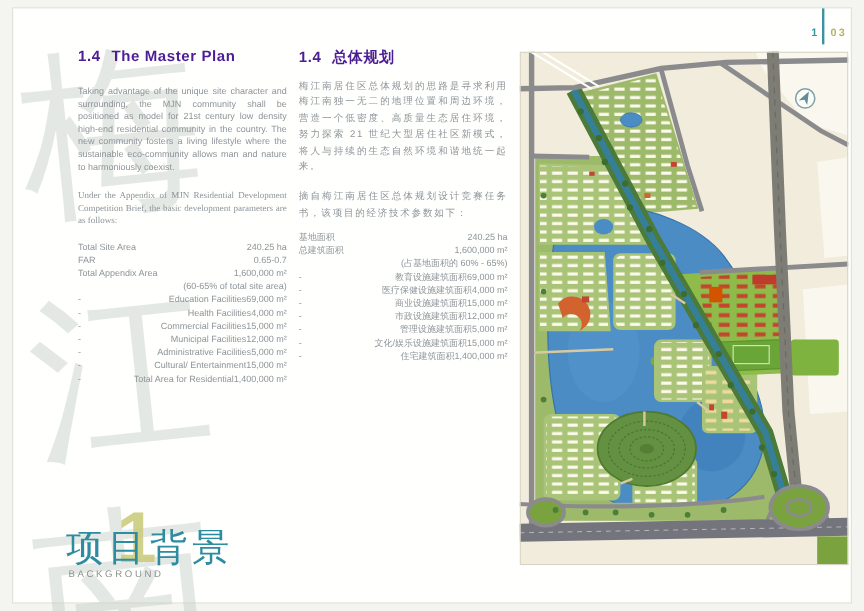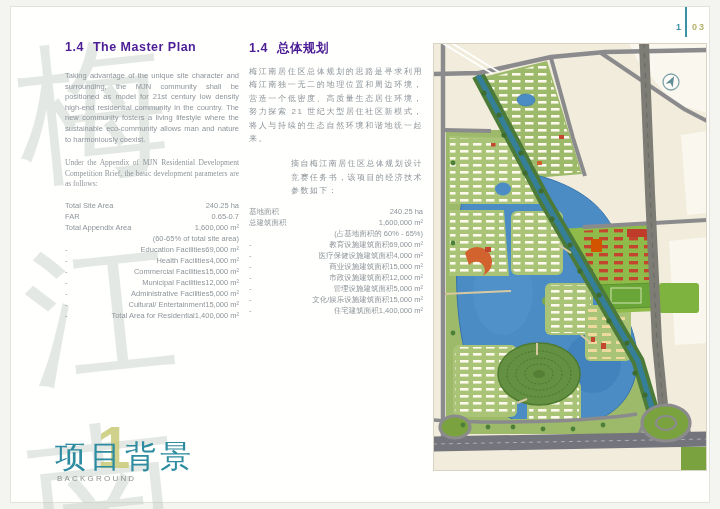--- a/index.html
+++ b/index.html
@@ -114,21 +114,21 @@
         <span class="pvalue">1,400,000 m²</span>
       </div>
       </div>
   </div>
 
   <div class="col" style="left:238px;top:33px;width:174px;">
     <div class="hd">
       <span class="num">1.4</span><span>总体规划</span>
     </div>
     <div class="para-cn" style="margin-top:8px;">梅江南居住区总体规划的思路是寻求利用梅江南独一无二的地理位置和周边环境，营造一个低密度、高质量生态居住环境，努力探索 21 世纪大型居住社区新模式，将人与持续的生态自然环境和谐地统一起来。</div>
-    <div class="para-cn" style="margin-top:12px;margin-left:42px;">摘自梅江南居住区总体规划设计竞赛任务书，该项目的经济技术参数如下：</div>
+    <div class="para-cn" style="margin-top:12px;">摘自梅江南居住区总体规划设计竞赛任务书，该项目的经济技术参数如下：</div>
     <div class="params" style="margin-top:9px;">
         <div class="param-row">
         <span class="bullet"></span>
         <span class="plabel">基地面积</span>
         <span class="pvalue">240.25 ha</span>
       </div>
         <div class="param-row">
         <span class="bullet"></span>
         <span class="plabel">总建筑面积</span>
         <span class="pvalue">1,600,000 m²</span>

